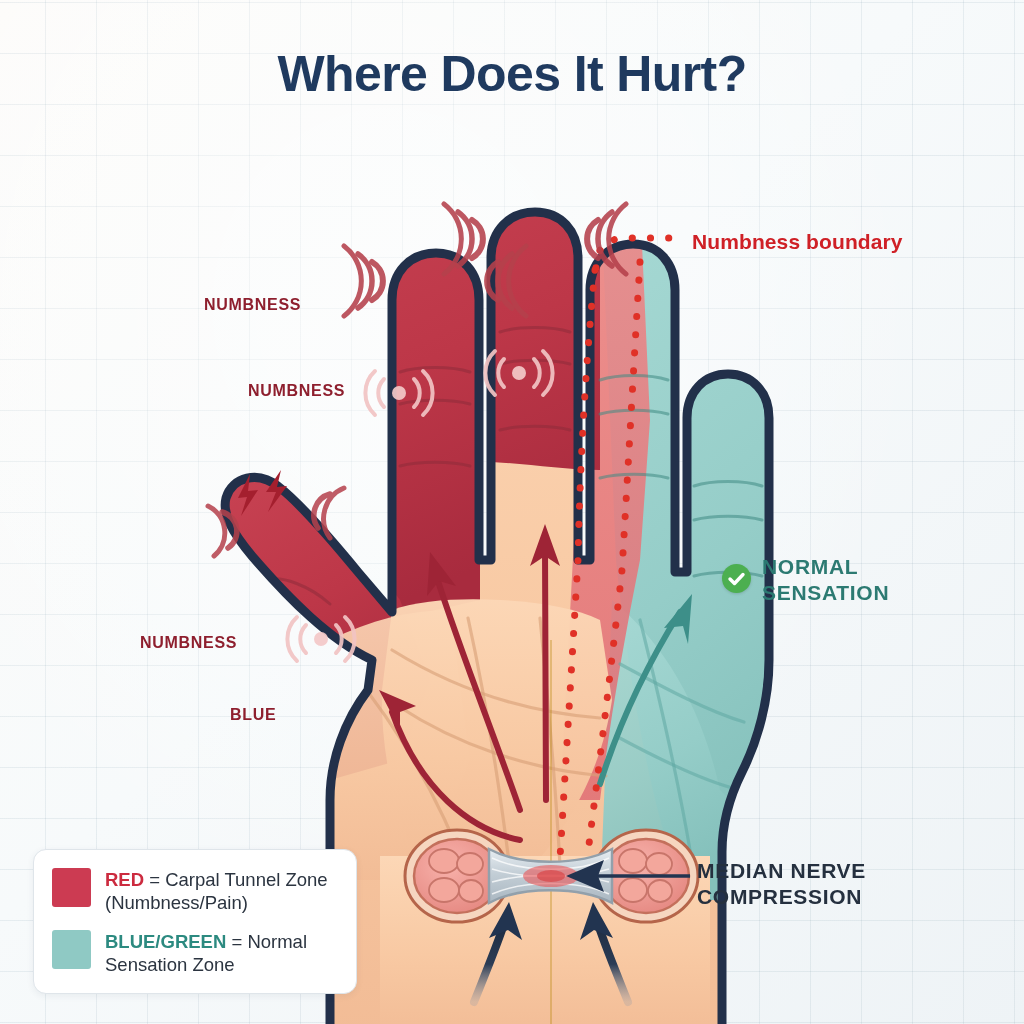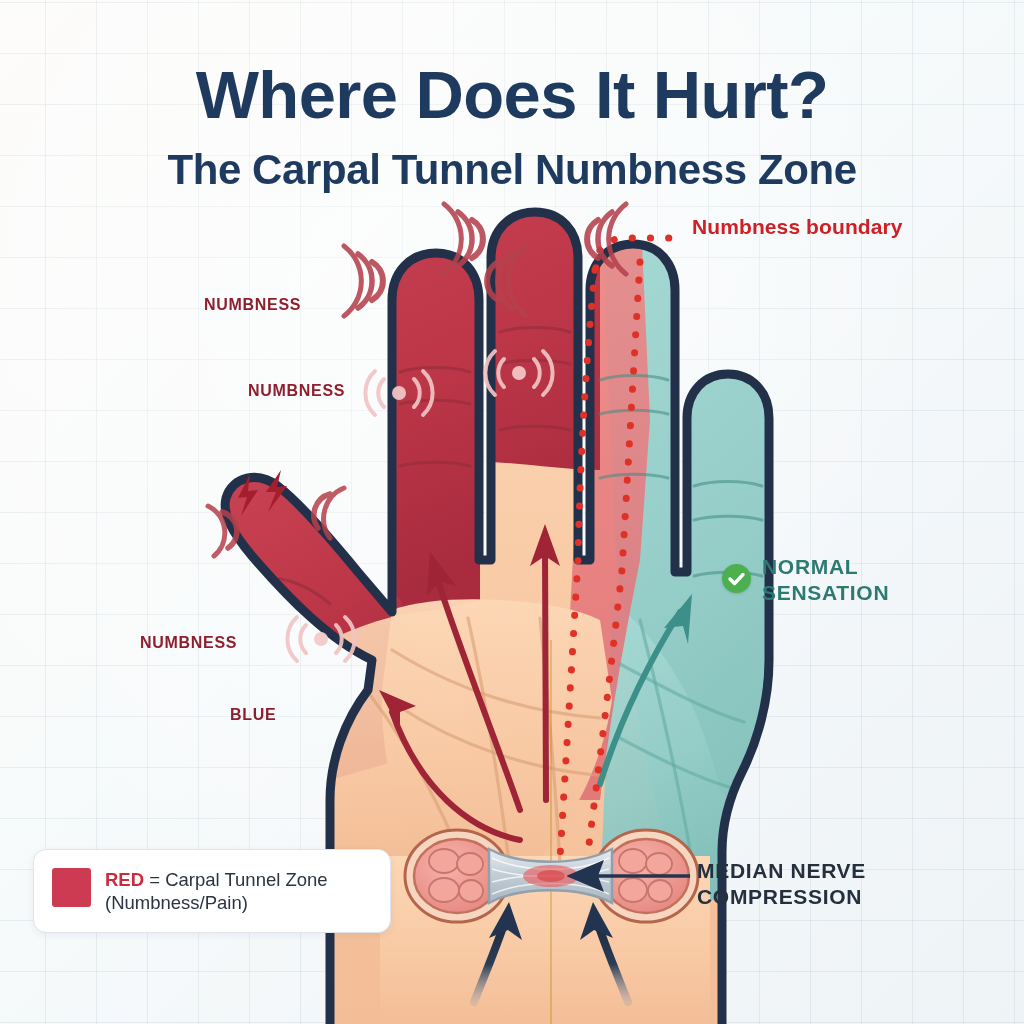--- a/index.html
+++ b/index.html
@@ -37,26 +37,26 @@
   
   .title-block {
     position: absolute;
     top: 44px;
     left: 0;
     width: 100%;
     text-align: center;
     pointer-events: none;
   }
   .title-main {
-    font-size: 67px;
+    font-size: 50px;
     font-weight: bold;
     color: #1f3a5f;
     letter-spacing: -0.6px;
     line-height: 1.05;
-    margin: 16px;
+    margin: 4px;
     text-shadow: 0 1px 0 rgba(255,255,255,0.6);
   }
   .title-sub {
     font-size: 42px;
     font-weight: bold;
     color: #1f3a5f;
     letter-spacing: -0.4px;
     line-height: 1.15;
     margin: 12px 0 0 0;
   }
@@ -77,21 +77,21 @@
   }
   .cl-red   { color: #8e1f2e; font-size: 16px; }
   .cl-boundary { color: #cf2026; font-size: 21px; letter-spacing: 0.1px; }
   .cl-teal  { color: #2c7a72; font-size: 21px; line-height: 1.22; }
   .cl-navy  { color: #25303f; font-size: 21px; line-height: 1.25; }
 
   #lbl-numbness-top { top: 296px; left: 204px; }
   #lbl-tingling     { top: 382px; left: 248px; }
   #lbl-numbness-bot { top: 634px; left: 140px; }
   #lbl-pain         { top: 706px; left: 230px; }
-  #lbl-boundary     { top: 215px; left: 692px; }
+  #lbl-boundary     { top: 230px; left: 692px; }
   #lbl-normal       { top: 554px; left: 762px; }
   #lbl-median       { top: 858px; left: 697px; }
 
   
   #check-badge {
     position: absolute;
     top: 564px;
     left: 722px;
     width: 29px;
     height: 29px;
@@ -99,21 +99,21 @@
     background: #4caf50;
     box-shadow: 0 1px 3px rgba(0,0,0,0.15);
   }
   #check-badge svg { display: block; }
 
   
   #legend {
     position: absolute;
     left: 33px;
     top: 849px;
-    width: 358px;
+    width: 324px;
     box-sizing: border-box;
     background: #ffffff;
     border: 1px solid #dfe5ea;
     border-radius: 13px;
     padding: 17px 16px 17px 18px;
     box-shadow: 0 2px 7px rgba(40,60,80,0.07);
   }
   .legend-row {
     display: flex;
     align-items: flex-start;
@@ -143,21 +143,20 @@
 </head>
 <body>
 
 <div id="infographic">
 
   <div id="grid"></div>
   <div id="vignette"></div>
 
   <div class="title-block">
     <h1 class="title-main">Where Does It Hurt?</h1>
-    <h2 class="title-sub">The Carpal Tunnel Numbness Zone</h2>
   </div>
 
   <svg id="art" viewBox="0 0 1024 1024">
     <defs>
       <linearGradient id="gSkin" x1="0" y1="0" x2="0" y2="1">
         <stop offset="0%" stop-color="#fcd7b6"></stop>
         <stop offset="55%" stop-color="#f8c9a3"></stop>
         <stop offset="100%" stop-color="#f2bc96"></stop>
       </linearGradient>
       <linearGradient id="gRed" x1="0" y1="0" x2="0.4" y2="1">
@@ -498,16 +497,22 @@
 
   <div id="legend">
 
     <div class="legend-row">
       <div class="swatch swatch-red"></div>
       <div class="legend-text">
         <span class="legend-key key-red">RED</span><span> = Carpal Tunnel Zone (Numbness/Pain)</span>
       </div>
     </div>
 
+    <div class="legend-row">
+      <div class="swatch swatch-teal"></div>
+      <div class="legend-text">
+        <span class="legend-key key-teal">BLUE/GREEN</span><span> = Normal Sensation Zone</span>
+      </div>
+    </div>
 
   </div>
 
 </div>
 
 </body></html>

